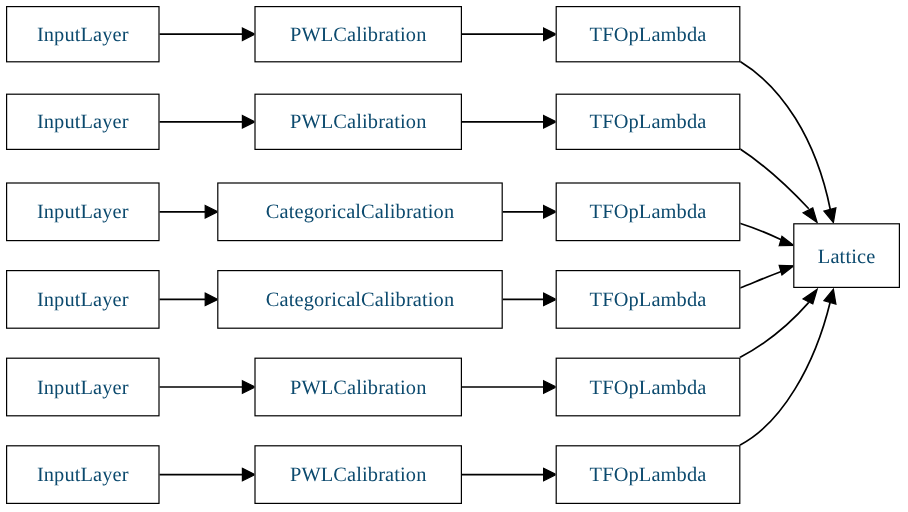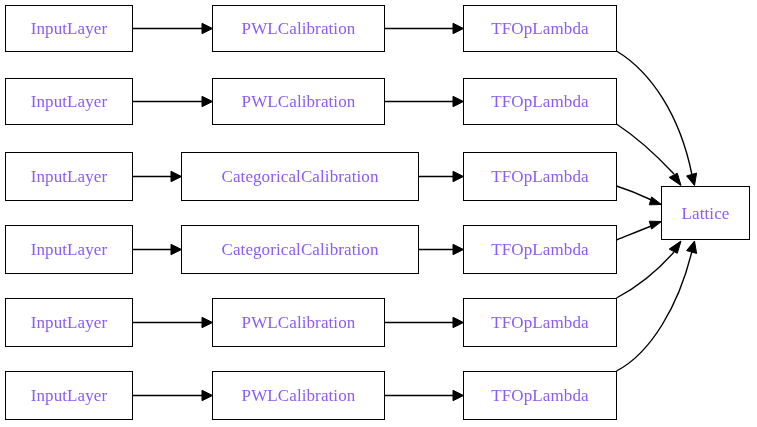--- a/index.html
+++ b/index.html
@@ -16,21 +16,21 @@
     font-family: "Liberation Serif", "DejaVu Serif", serif;
   }
   .node {
     position: absolute;
     box-sizing: border-box;
     border: 1.4px solid #000000;
     background: #ffffff;
     display: flex;
     align-items: center;
     justify-content: center;
-    color: #8b5cf6;
+    color: #0c4a6e;
     font-size: 17px;
     line-height: 1;
     letter-spacing: 0.1px;
     white-space: nowrap;
   }
   .node-label {
     display: block;
     padding: 0 2px;
   }
   #edge-layer {

